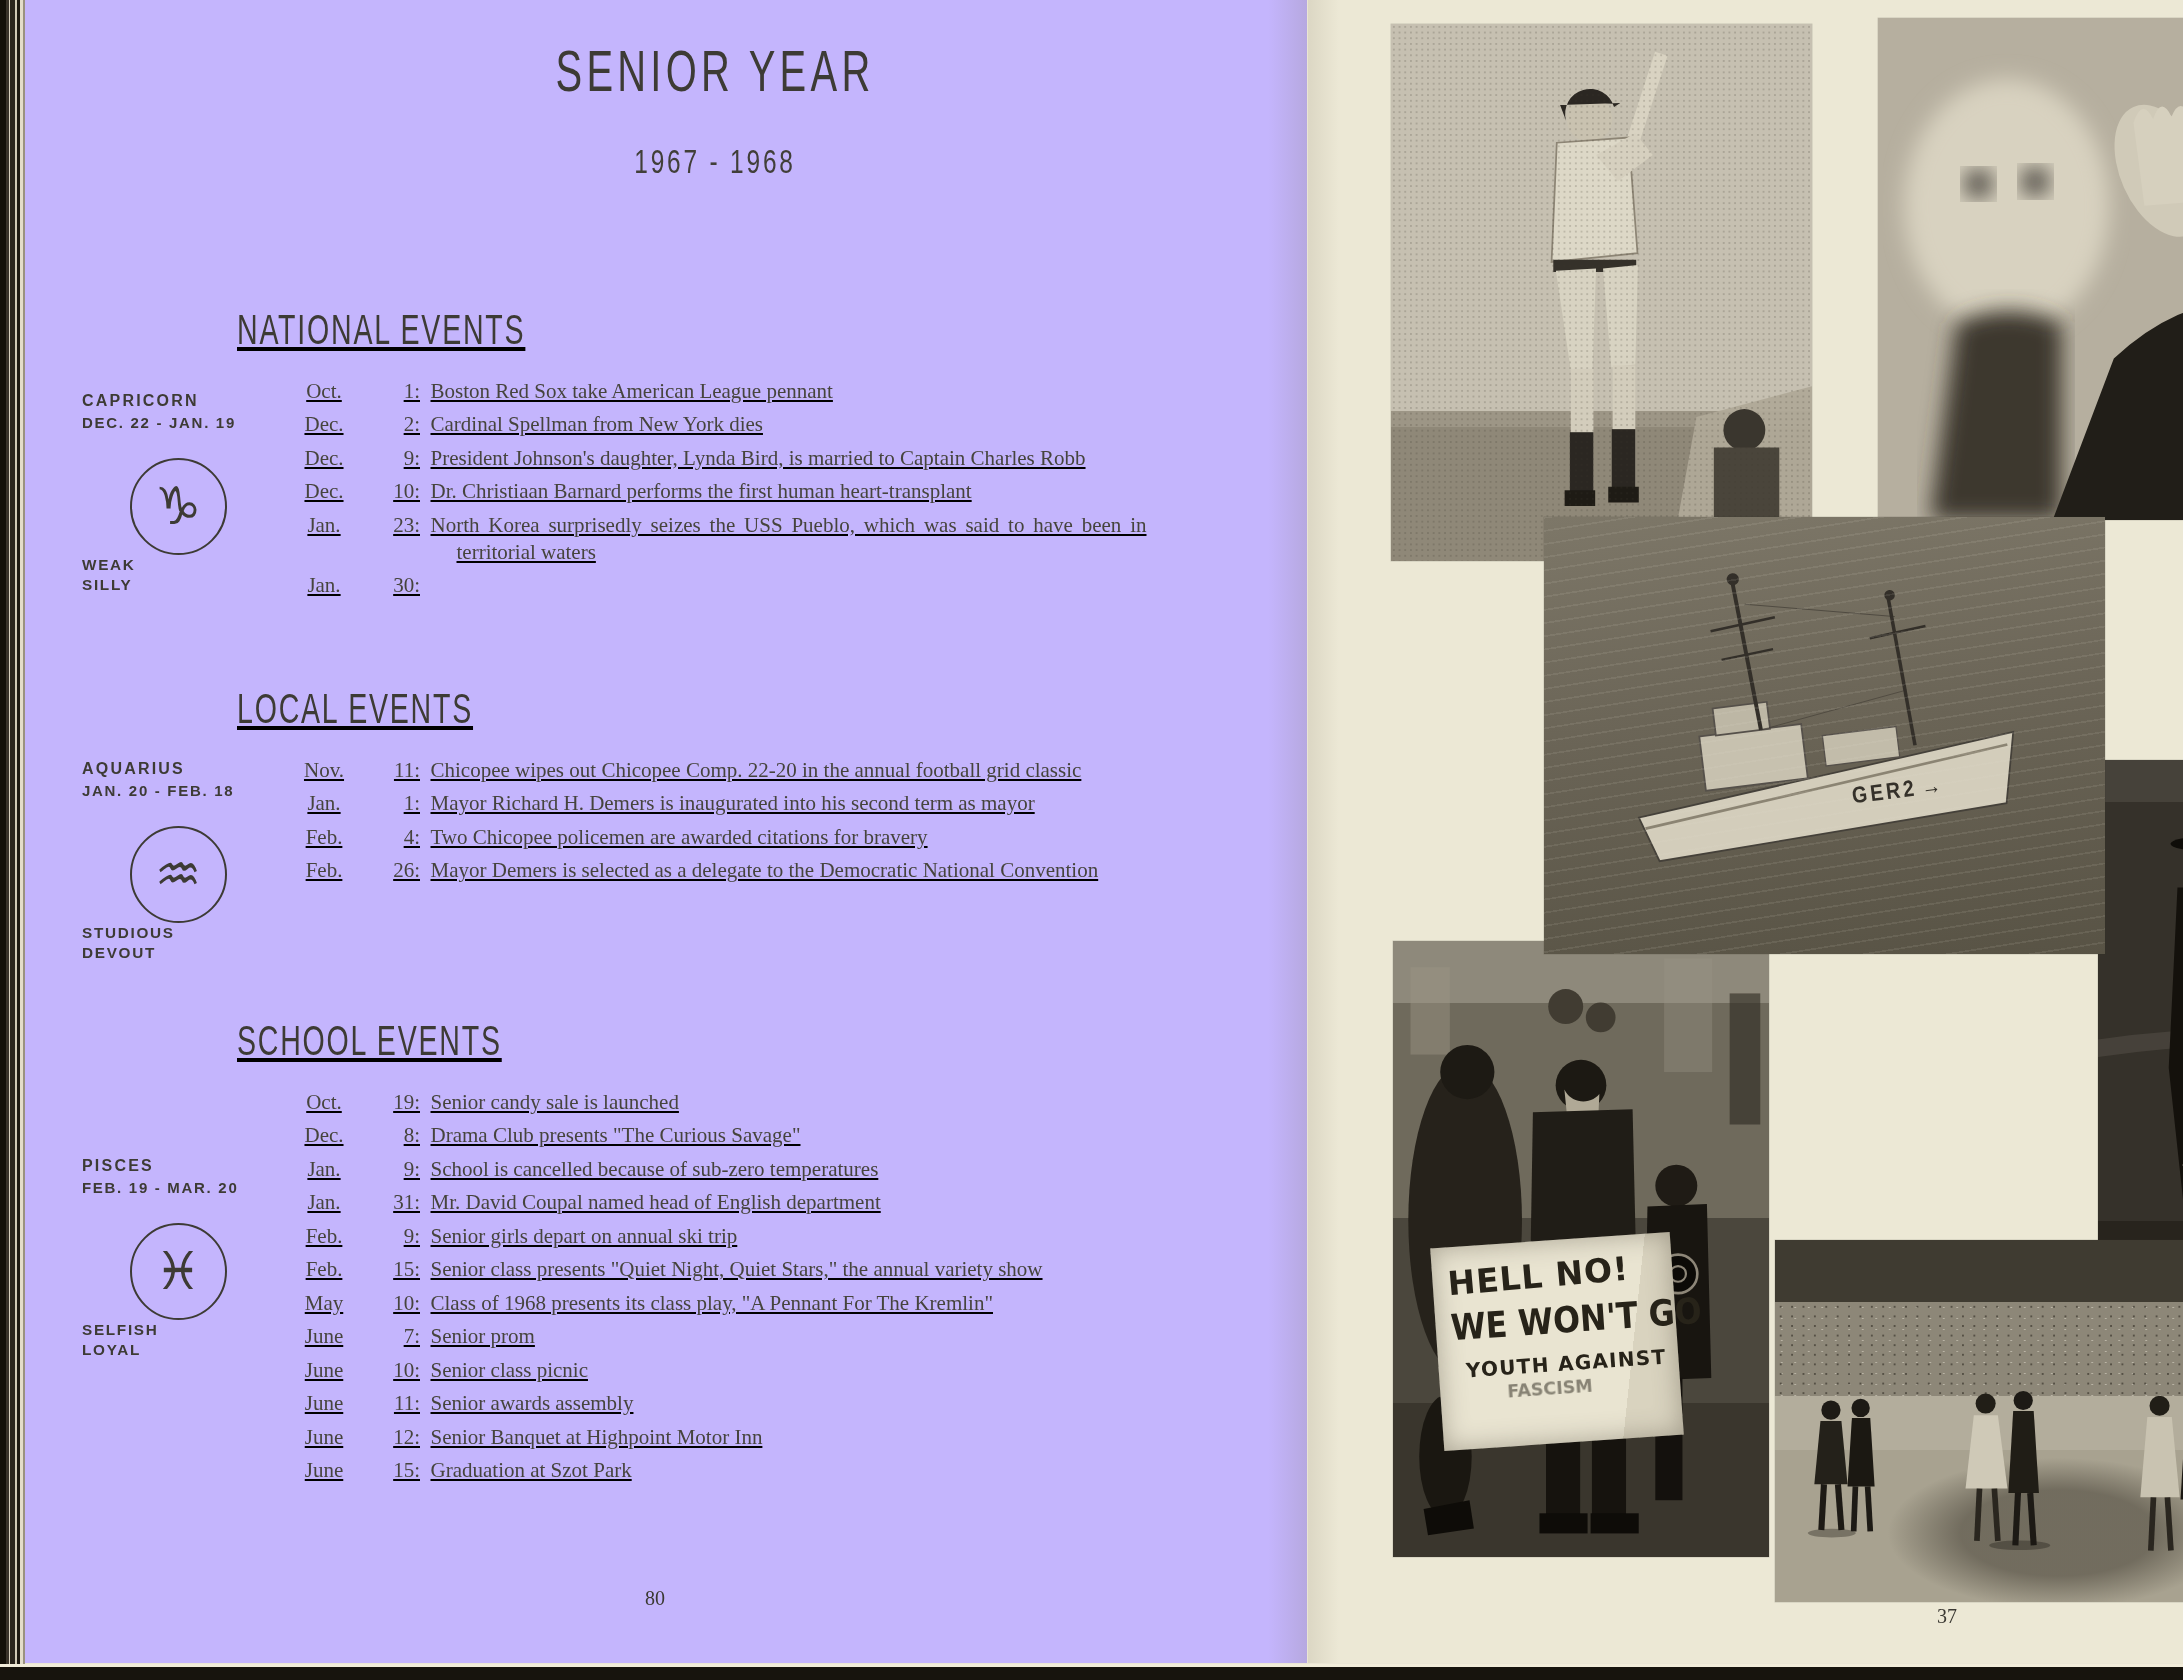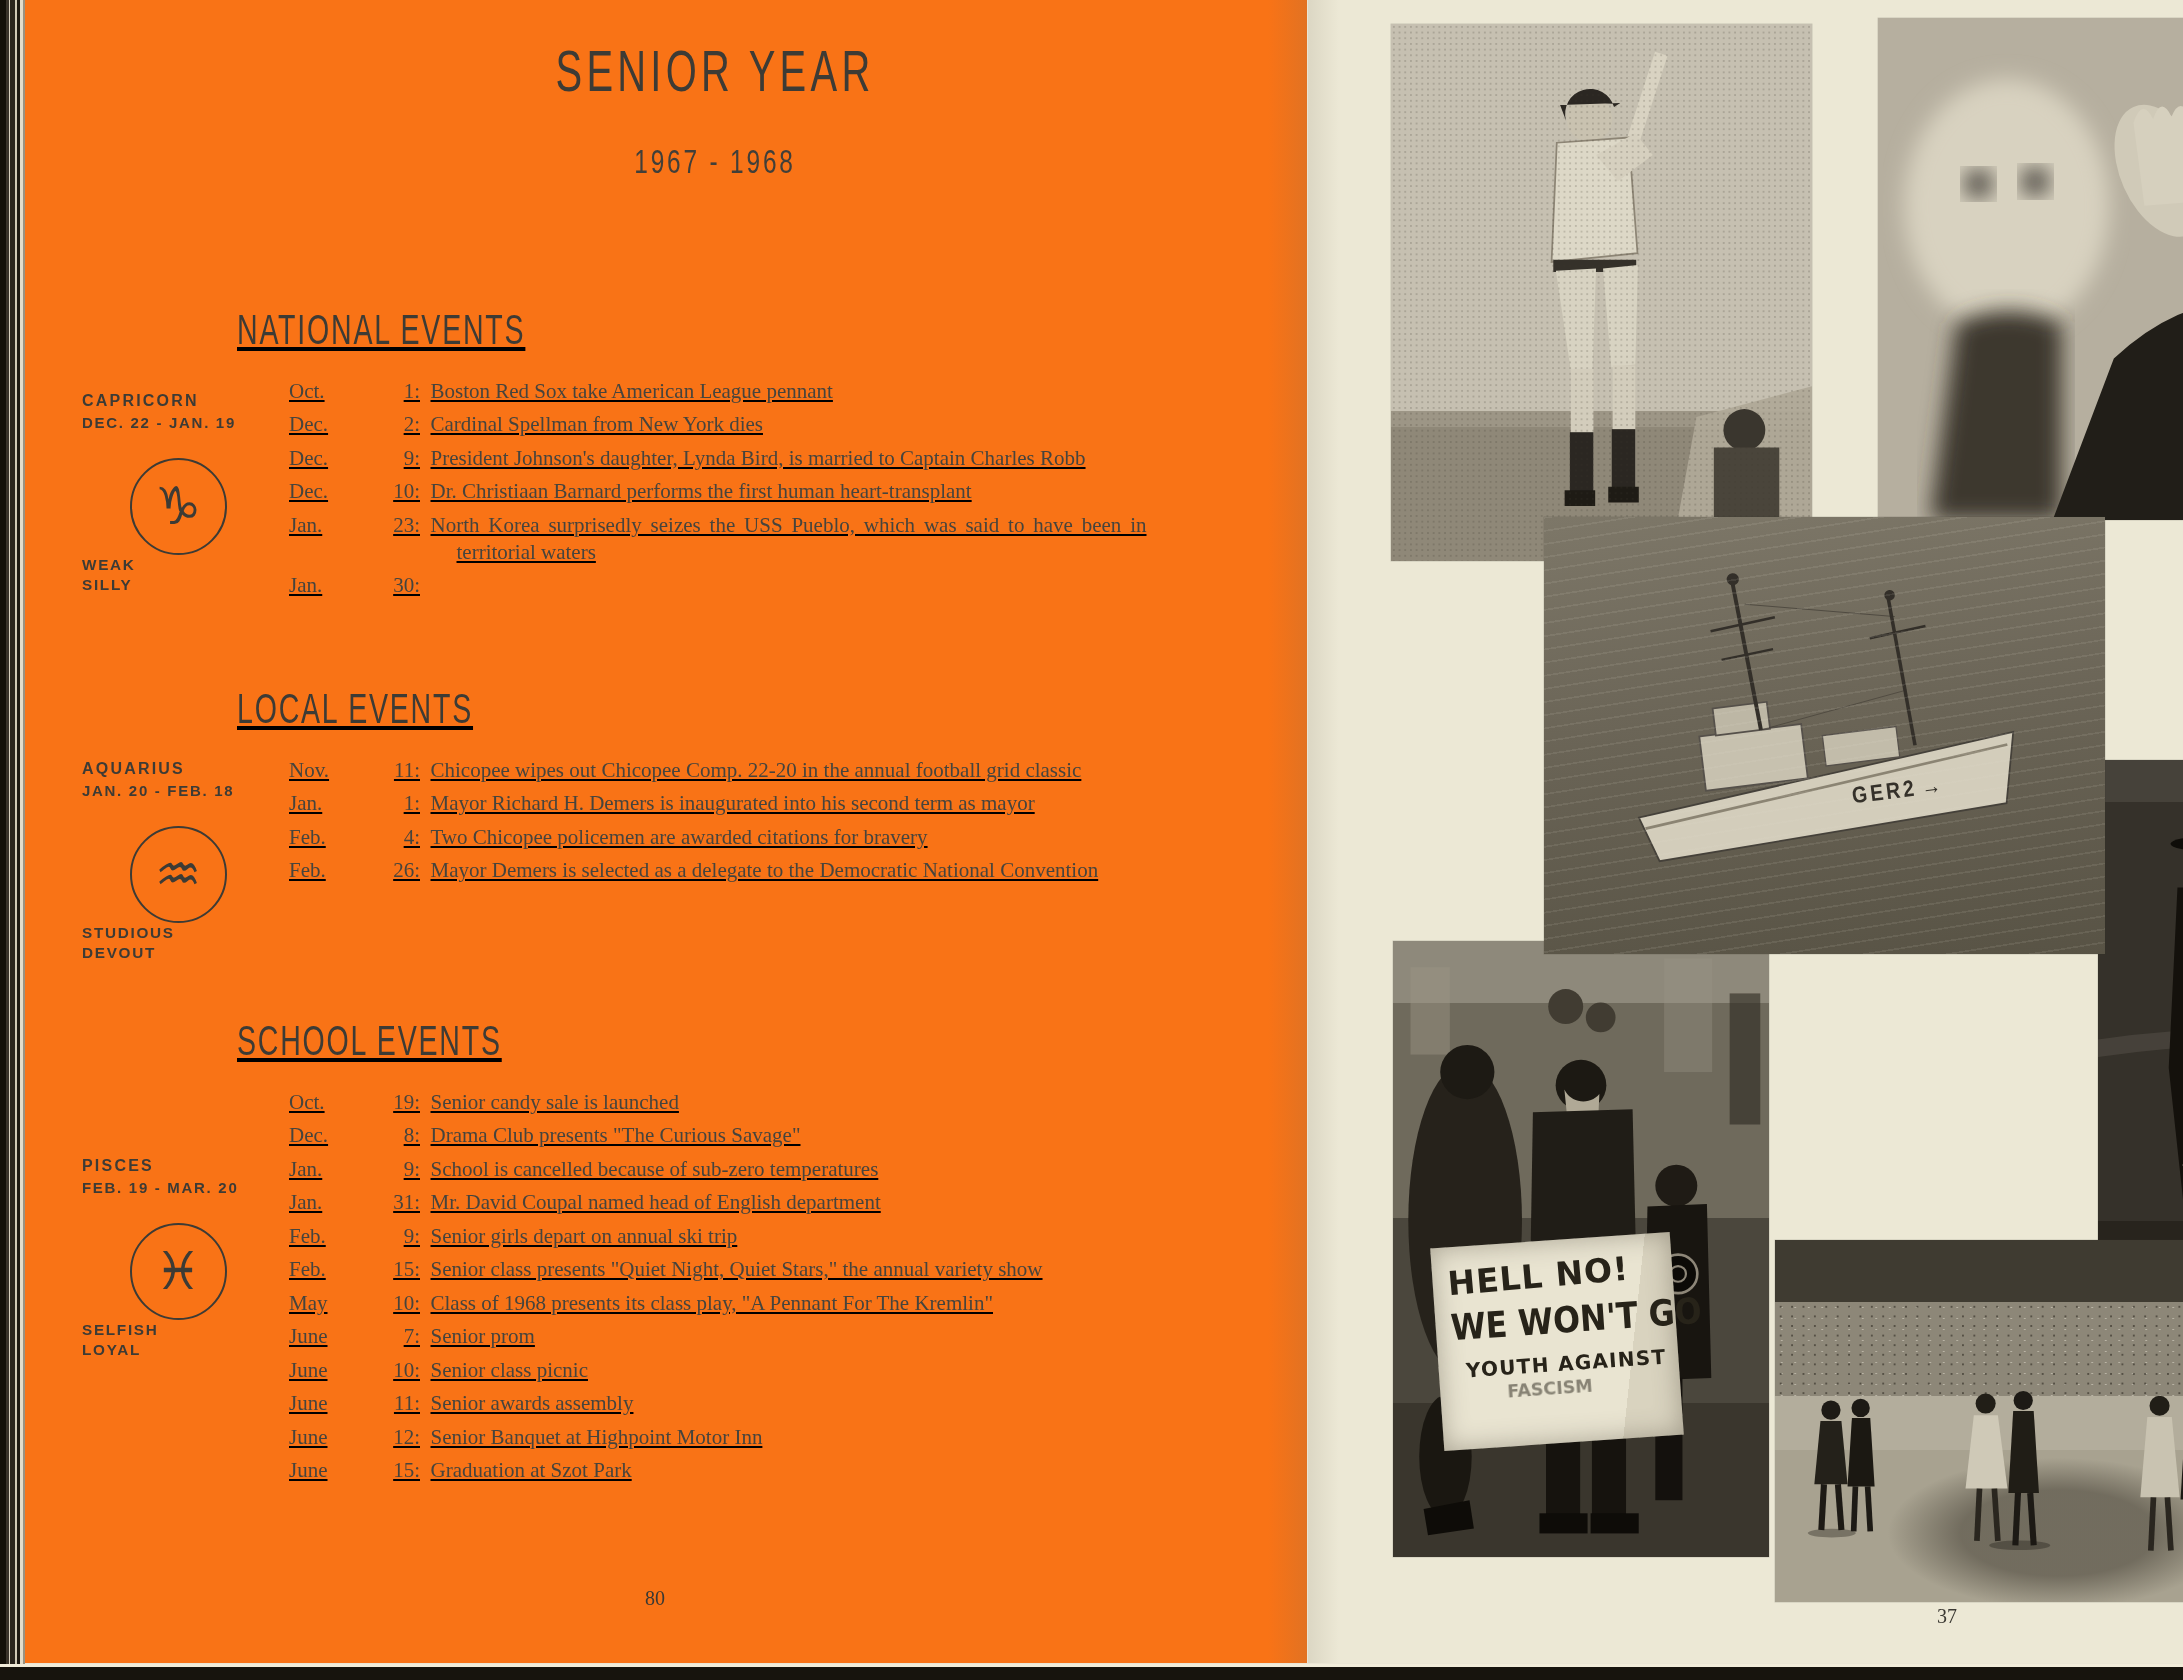--- a/index.html
+++ b/index.html
@@ -6,21 +6,21 @@
   body{width:2620px;height:1681px;background:#d8d2c1;font-family:"Liberation Serif",serif;}
   .book{position:relative;width:2620px;height:1681px;background:#eae5d4;overflow:hidden;}
 
   
   .spine{position:absolute;left:0;top:0;width:25px;height:100%;z-index:5;
     background:linear-gradient(90deg,#141109 0 6.1px,#3a342a 6.1px 8.7px,#d9d2bf 8.7px 10.5px,#29241c 10.5px 15px,#cfc8b5 15px 16.6px,#1d1912 16.6px 20px,#e3ddca 20px 23px,#9a9280 23px 25px);}
   .bottom-edge{position:absolute;left:0;bottom:0;width:100%;height:17.5px;z-index:6;
     background:linear-gradient(#f2edda 0 2.6px,#17140d 2.6px 100%);}
 
   .page{position:absolute;top:0;height:1663px;}
-  .page-left{left:25px;width:1282px;background:#f97316;}
+  .page-left{left:25px;width:1282px;background:#c4b5fd;}
   .page-right{left:1308px;width:1312px;background:#ece8d5;}
   .page-left::after{content:'';position:absolute;right:0;top:0;width:39px;height:100%;
     background:linear-gradient(90deg,transparent,rgba(120,110,90,.18));}
   .page-right::after{content:'';position:absolute;left:0;top:0;width:31px;height:100%;
     background:linear-gradient(270deg,transparent,rgba(120,110,90,.14));}
 
   
   .title{position:absolute;left:188px;top:38px;width:1004px;margin:0;text-align:center;
     font:400 57px "Liberation Sans",sans-serif;letter-spacing:6.1px;color:#3d3b35;
     transform:scaleX(.70);transform-origin:center top;white-space:nowrap;}
@@ -29,21 +29,21 @@
     transform:scaleX(.72);transform-origin:center top;}
 
   .evsec{position:absolute;left:212px;width:1000px;text-decoration:underline;}
   .sec-national{top:306px;}
   .sec-local{top:685px;}
   .sec-school{top:1017px;}
   .sec-h{margin:0 0 23.6px 0;font:400 42px "Liberation Sans",sans-serif;letter-spacing:2.6px;
     color:#3d3b35;transform:scaleX(.68);transform-origin:left center;white-space:nowrap;}
   .ev{display:flex;align-items:flex-start;padding-left:52px;margin-bottom:6.5px;
     color:#46443d;font:400 21px "Liberation Serif",serif;line-height:27px;}
-  .ev-m{width:70px;flex:none;}
+  .ev-m{width:70px;flex:none;text-align:center;}
   .ev-d{width:61px;flex:none;text-align:right;}
   .ev-t{width:690px;flex:none;margin-left:10.5px;text-align:justify;padding-left:26px;text-indent:-26px;}
 
   .zodiac{position:absolute;left:57px;width:192px;text-align:left;color:#3d3b35;}
   .z-cap{top:392px;}
   .z-aq{top:760px;}
   .z-pi{top:1157px;}
   .z-name{font:700 16px "Liberation Sans",sans-serif;letter-spacing:2.2px;}
   .z-dates{font:700 15px "Liberation Sans",sans-serif;letter-spacing:1.7px;margin-top:3.5px;}
   .z-circle{width:93px;height:93px;border:2.6px solid #3d3b35;border-radius:50%;

